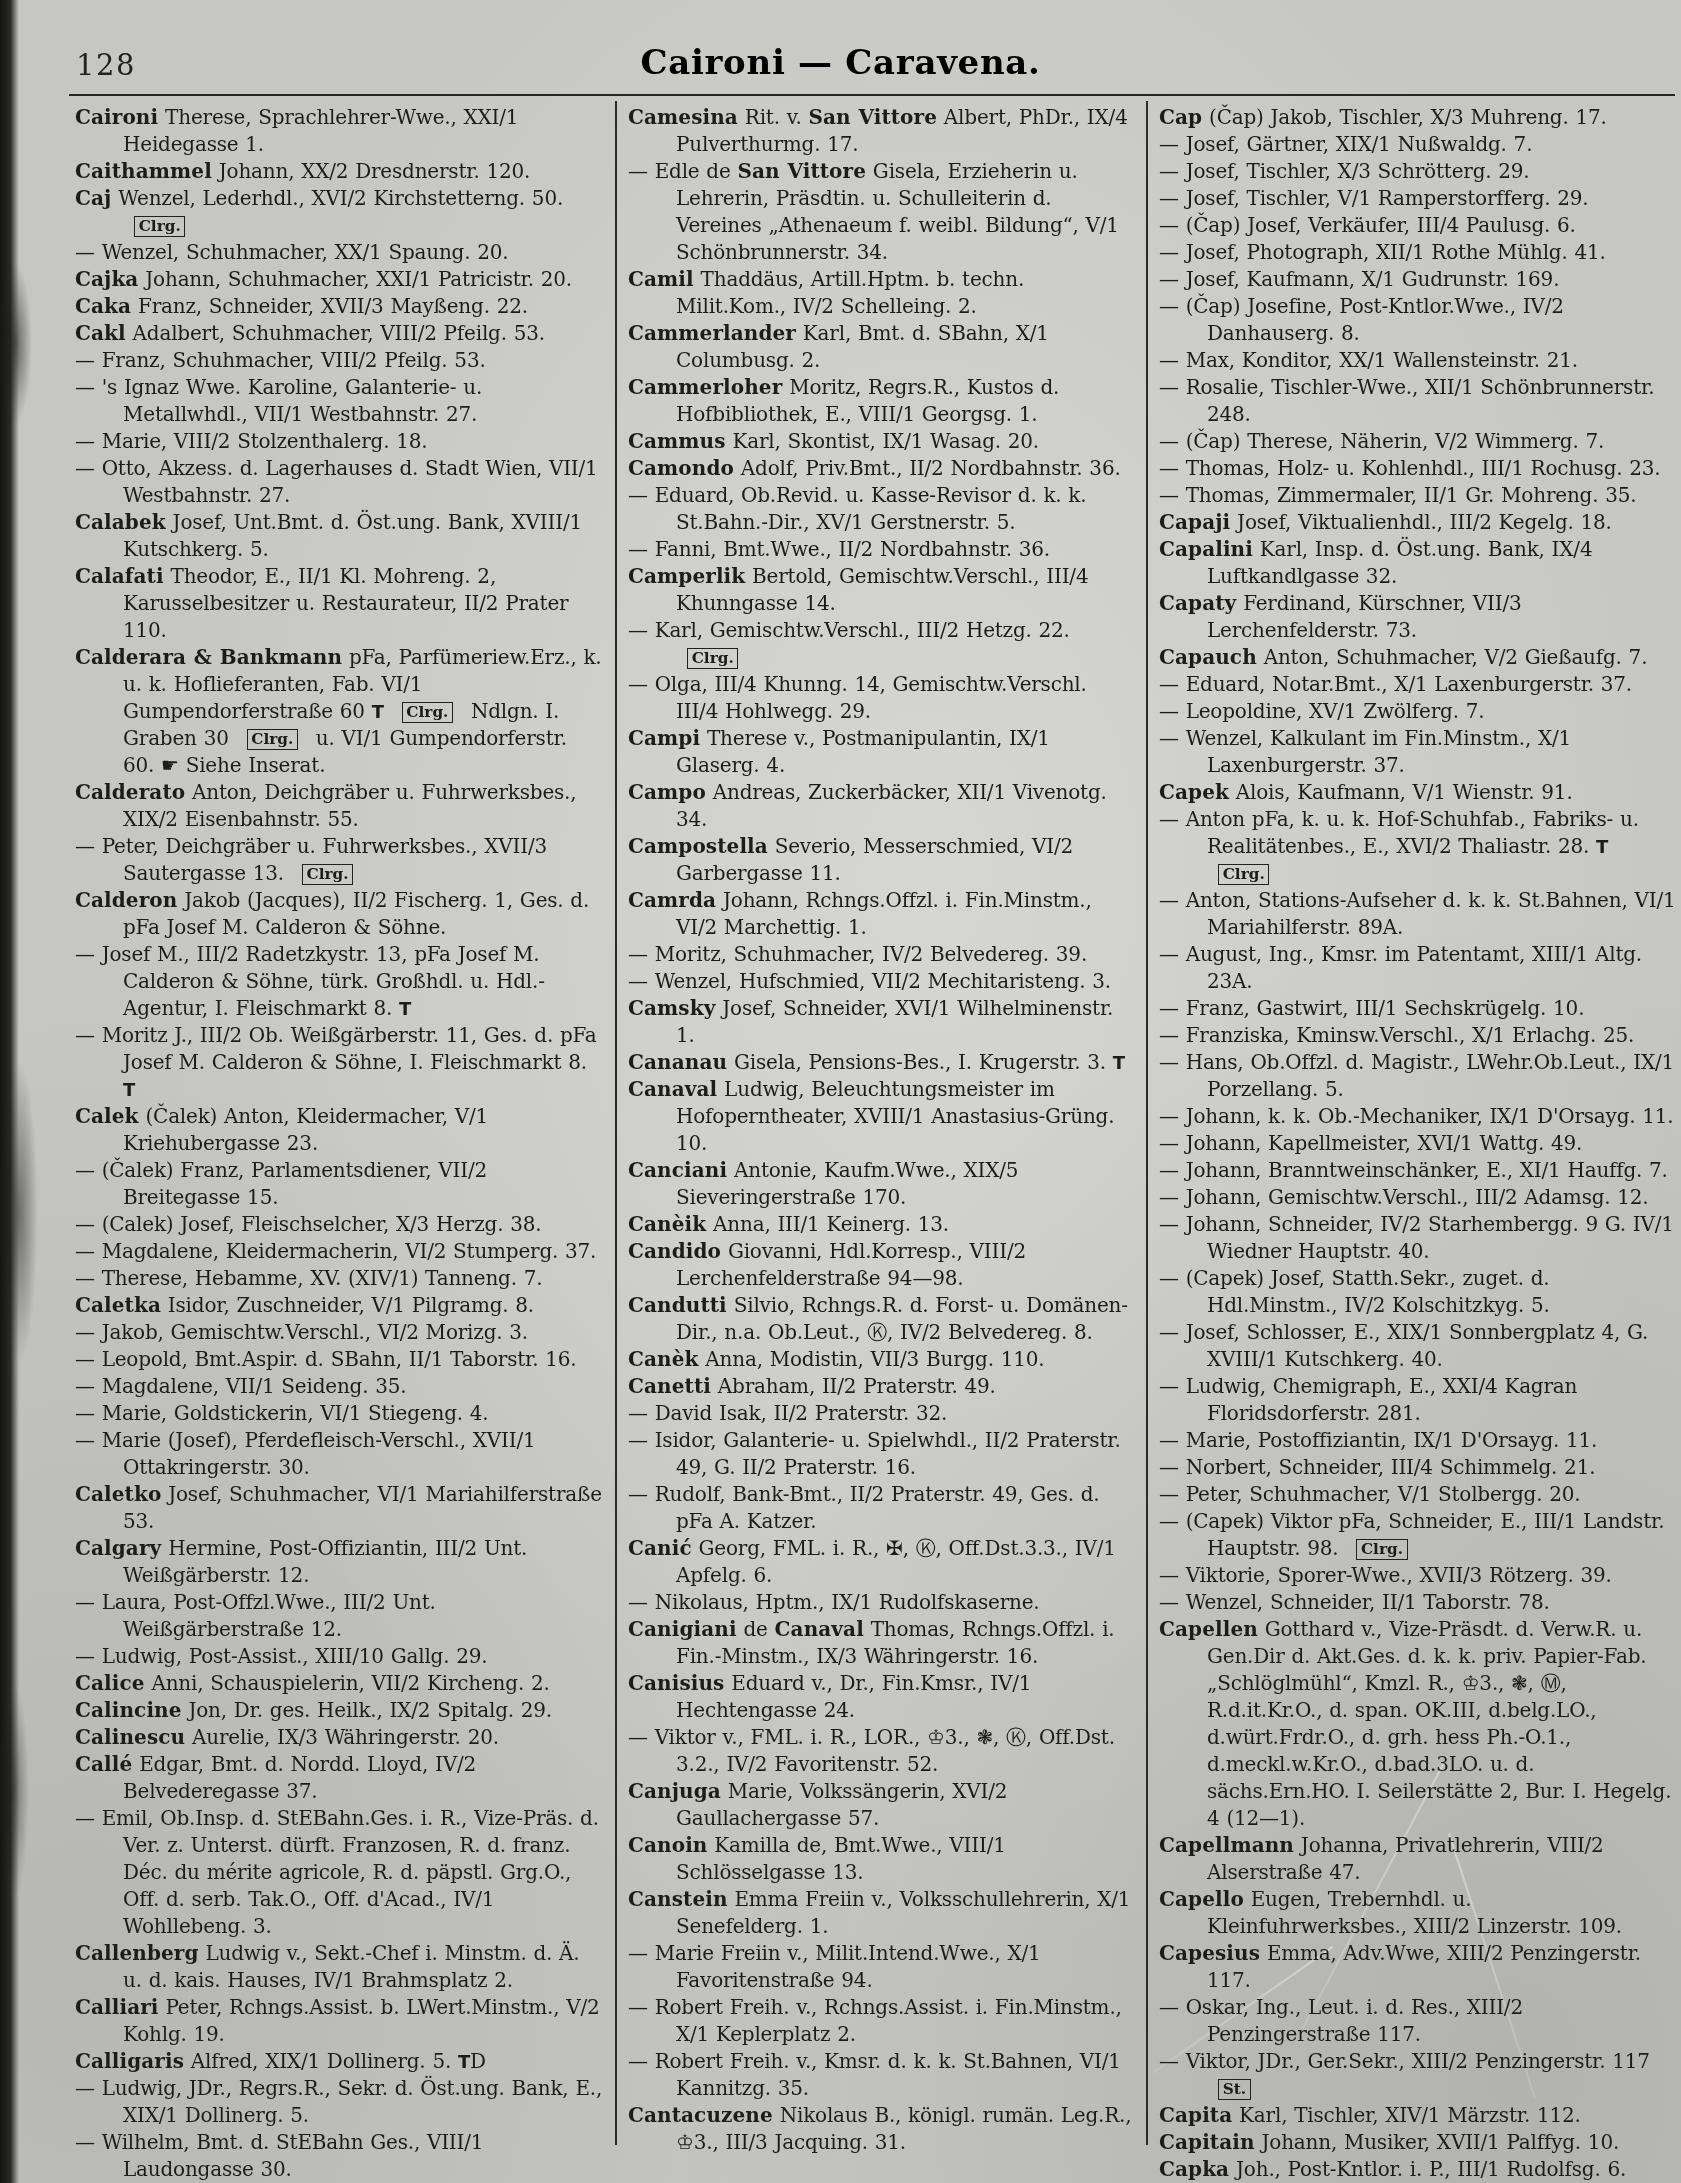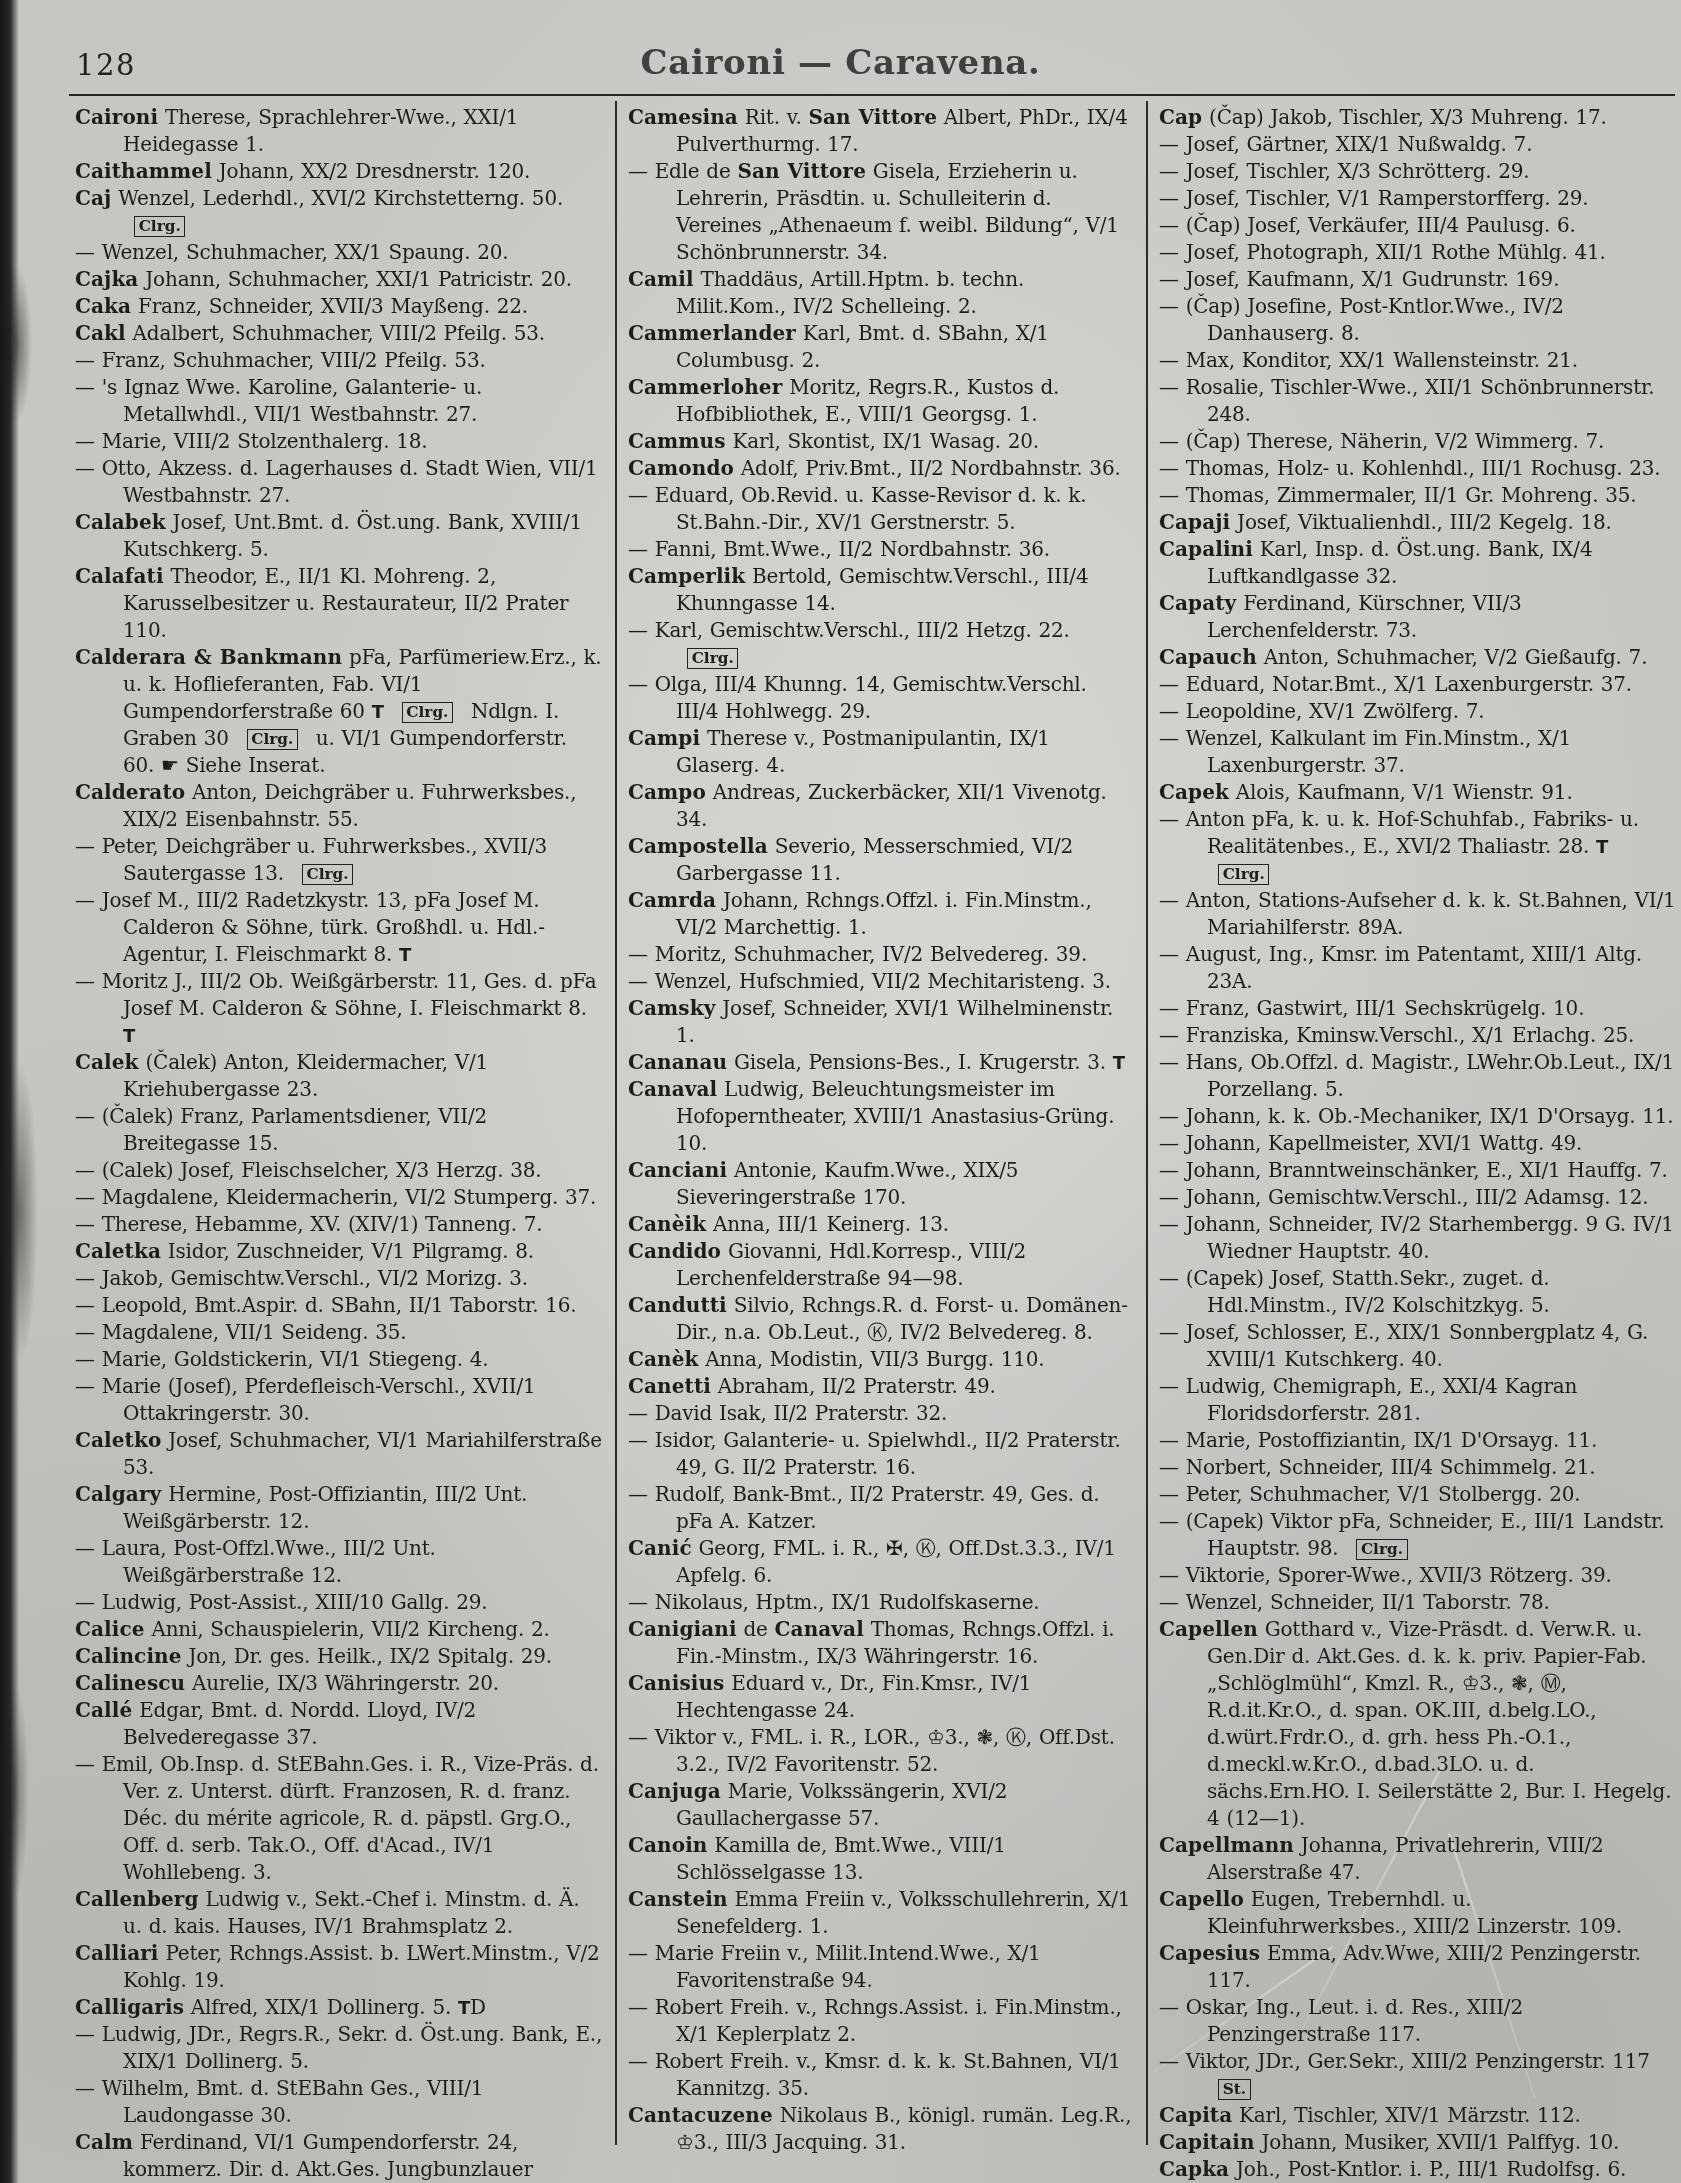--- a/index.html
+++ b/index.html
@@ -26,21 +26,21 @@
   .scratch{position:absolute;background:linear-gradient(#ffffff66,#ffffff22);}
   .scratch.s1{left:1374px;top:1739px;width:2.2px;height:307px;transform:rotate(28deg);}
   .scratch.s2{left:1491px;top:1827px;width:1.5px;height:278px;transform:rotate(-18deg);}
   .scratch.s3{left:1242px;top:1900px;width:1.5px;height:219px;transform:rotate(55deg);}
 
   .page-number{
     position:absolute;left:76px;top:48px;font-size:29px;letter-spacing:1.5px;color:#22211e;
   }
   .page-title{
     position:absolute;left:0;top:42px;width:1681px;text-align:center;
-    font-size:34px;font-weight:bold;letter-spacing:0.7px;color:#404040;
+    font-size:34px;font-weight:bold;letter-spacing:0.7px;color:#000000;
   }
   .header-rule{
     position:absolute;left:69px;top:94px;width:1606px;height:2.2px;background:#26251f;
   }
   .divider{
     position:absolute;top:101px;width:1.5px;height:2044px;background:#2b2a24;
   }
   .divider.d1{left:615px;}
   .divider.d2{left:1146px;}
 
@@ -93,20 +93,21 @@
     <p class="entry"><b class="lead">Cakl</b> Adalbert, Schuhmacher, VIII/2 Pfeilg. 53.</p>
     <p class="entry">— Franz, Schuhmacher, VIII/2 Pfeilg. 53.</p>
     <p class="entry">— 's Ignaz Wwe. Karoline, Galanterie- u. Metallwhdl., VII/1 Westbahnstr. 27.</p>
     <p class="entry">— Marie, VIII/2 Stolzenthalerg. 18.</p>
     <p class="entry">— Otto, Akzess. d. Lagerhauses d. Stadt Wien, VII/1 Westbahnstr. 27.</p>
     <p class="entry"><b class="lead">Calabek</b> Josef, Unt.Bmt. d. Öst.ung. Bank, XVIII/1 Kutschkerg. 5.</p>
     <p class="entry"><b class="lead">Calafati</b> Theodor, E., II/1 Kl. Mohreng. 2, Karusselbesitzer u. Restaurateur, II/2 Prater 110.</p>
     <p class="entry"><b class="lead">Calderara &amp; Bankmann</b> pFa, Parfümeriew.Erz., k. u. k. Hoflieferanten, Fab. VI/1 Gumpendorferstraße 60 <span class="tel">T</span> <span class="tag">Clrg.</span> Ndlgn. I. Graben 30 <span class="tag">Clrg.</span> u. VI/1 Gumpendorferstr. 60. ☛ Siehe Inserat.</p>
     <p class="entry"><b class="lead">Calderato</b> Anton, Deichgräber u. Fuhrwerksbes., XIX/2 Eisenbahnstr. 55.</p>
     <p class="entry">— Peter, Deichgräber u. Fuhrwerksbes., XVII/3 Sautergasse 13. <span class="tag">Clrg.</span></p>
+    <p class="entry"><b class="lead">Calderon</b> Jakob (Jacques), II/2 Fischerg. 1, Ges. d. pFa Josef M. Calderon &amp; Söhne.</p>
     <p class="entry">— Josef M., III/2 Radetzkystr. 13, pFa Josef M. Calderon &amp; Söhne, türk. Großhdl. u. Hdl.-Agentur, I. Fleischmarkt 8. <span class="tel">T</span></p>
     <p class="entry">— Moritz J., III/2 Ob. Weißgärberstr. 11, Ges. d. pFa Josef M. Calderon &amp; Söhne, I. Fleischmarkt 8. <span class="tel">T</span></p>
     <p class="entry"><b class="lead">Calek</b> (Čalek) Anton, Kleidermacher, V/1 Kriehubergasse 23.</p>
     <p class="entry">— (Čalek) Franz, Parlamentsdiener, VII/2 Breitegasse 15.</p>
     <p class="entry">— (Calek) Josef, Fleischselcher, X/3 Herzg. 38.</p>
     <p class="entry">— Magdalene, Kleidermacherin, VI/2 Stumperg. 37.</p>
     <p class="entry">— Therese, Hebamme, XV. (XIV/1) Tanneng. 7.</p>
     <p class="entry"><b class="lead">Caletka</b> Isidor, Zuschneider, V/1 Pilgramg. 8.</p>
     <p class="entry">— Jakob, Gemischtw.Verschl., VI/2 Morizg. 3.</p>
     <p class="entry">— Leopold, Bmt.Aspir. d. SBahn, II/1 Taborstr. 16.</p>

